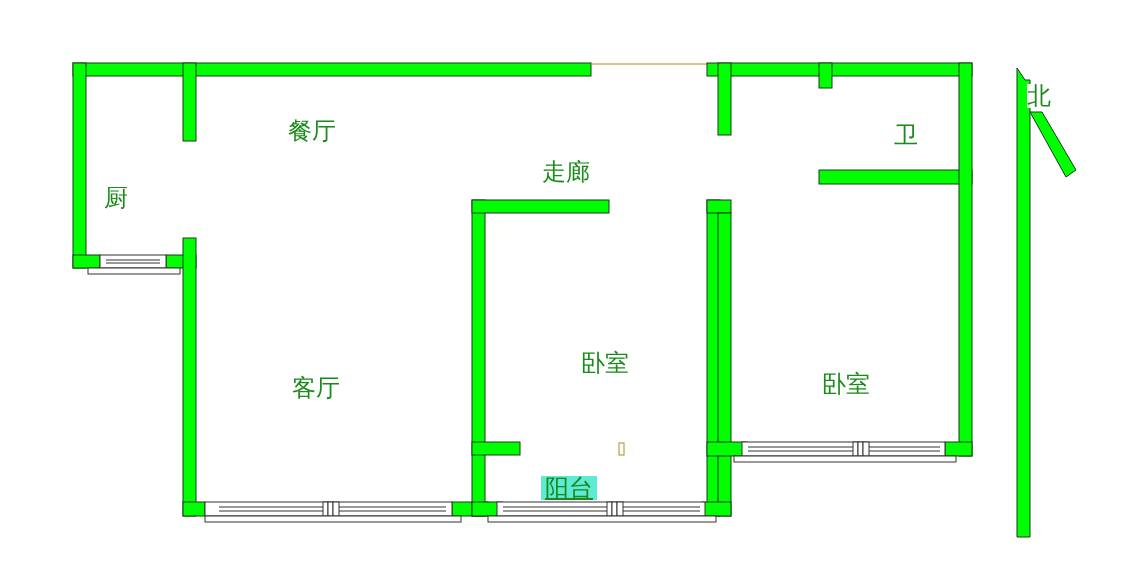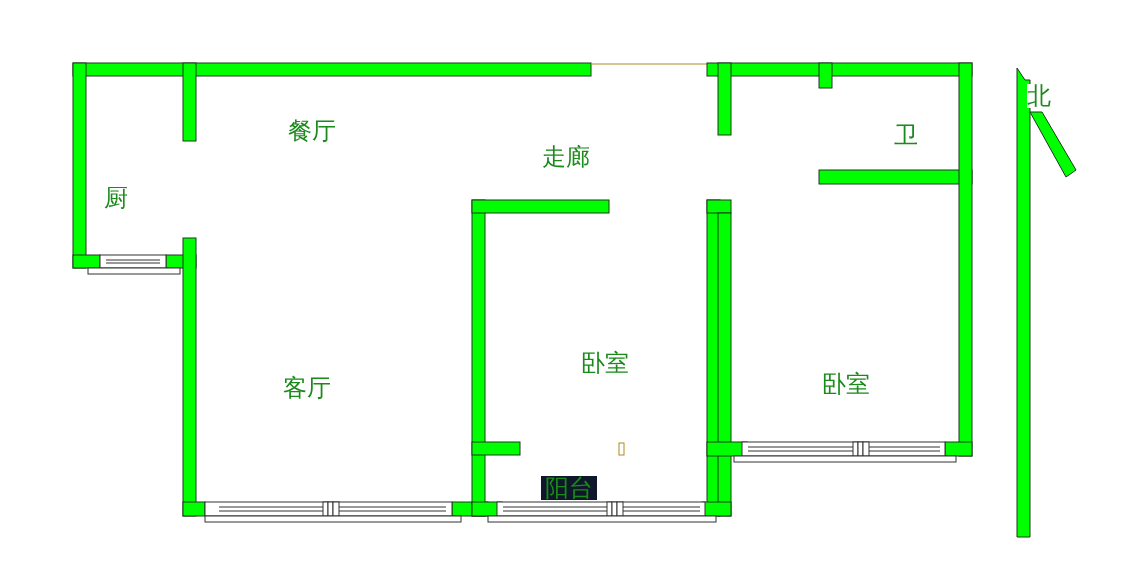--- a/index.html
+++ b/index.html
@@ -97,19 +97,19 @@
   <rect x="619" y="443" width="5" height="12" fill="none" stroke="#b08a20" stroke-width="1"></rect>
 
   <g>
     <polygon class="wall" points="1017,68 1025,80 1030,80 1030,537 1017,537"></polygon>
     <polygon class="wall" points="1030,112 1042,112 1076,170 1066,177"></polygon>
   </g>
 </svg>
 
 <div class="label" style="left:104px;top:186px;">厨</div>
 <div class="label" style="left:240px;top:119px;margin-left:48px;">餐厅</div>
-<div class="label" style="left:542px;top:145px;">走廊</div>
+<div class="label" style="left:542px;top:160px;">走廊</div>
 <div class="label" style="left:894px;top:123px;">卫</div>
-<div class="label" style="left:283px;top:376px;">客厅</div>
+<div class="label" style="left:292px;top:376px;">客厅</div>
 <div class="label" style="left:581px;top:351px;">卧室</div>
 <div class="label" style="left:822px;top:372px;">卧室</div>
-<div class="label" style="left:541px;top:476px;background:#0f172a;padding:0 4px;">阳台</div>
+<div class="label" style="left:541px;top:476px;background:#5eead4;padding:0 4px;text-decoration:underline;">阳台</div>
 <div class="label" style="left:1027px;top:84px;background:#fff;">北</div>
 
 </body></html>

